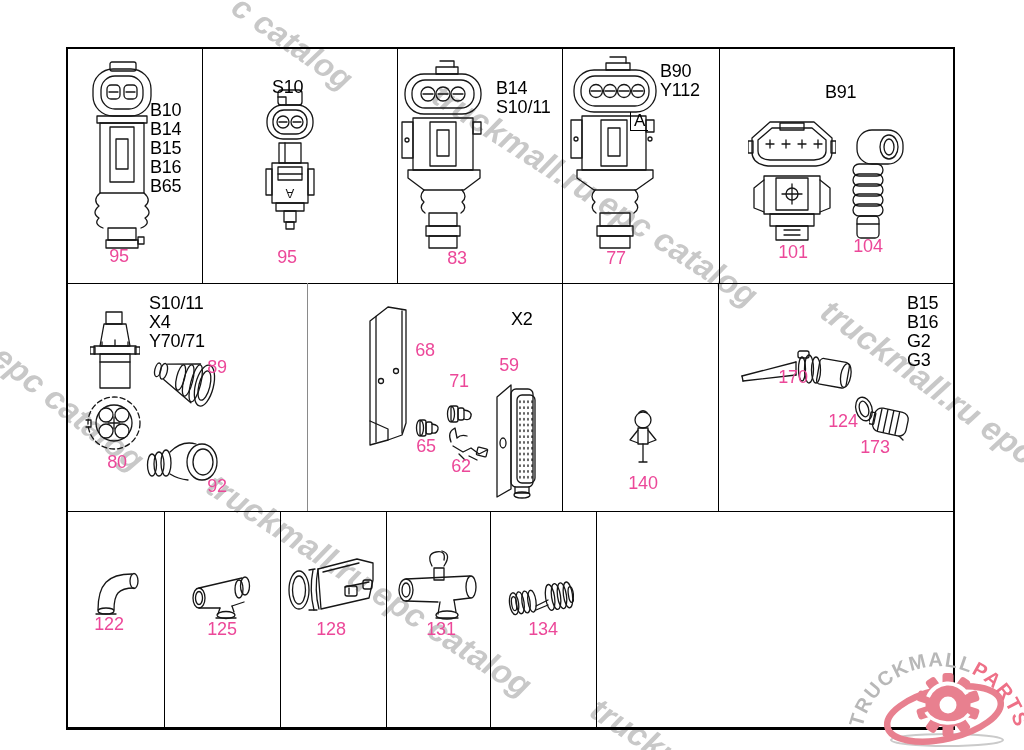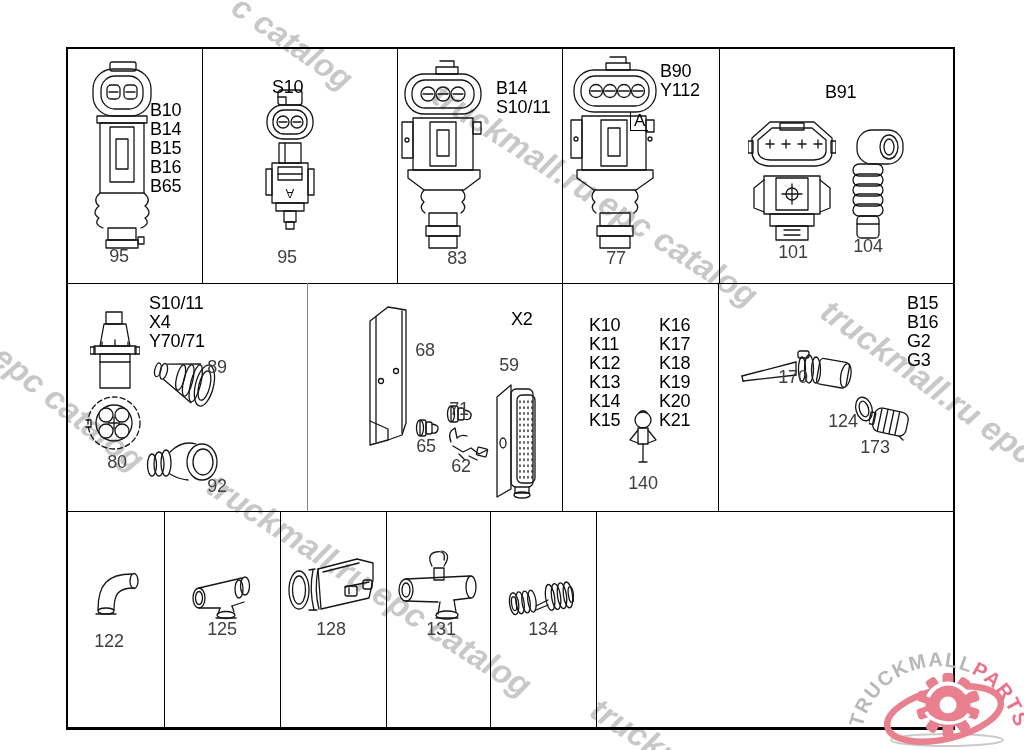--- a/index.html
+++ b/index.html
@@ -6,21 +6,21 @@
   .page {
     position:relative; width:1024px; height:750px; background:#ffffff;
     overflow:hidden; font-family:"Liberation Sans","DejaVu Sans",sans-serif;
   }
   .line { position:absolute; background:#000; z-index:3; }
   .line.soft { background:#8a8a8a; }
   .codes { position:absolute; z-index:4; }
   .codes div { font-size:18px; line-height:19px; color:#000; letter-spacing:-0.2px; white-space:pre; }
   .num {
     position:absolute; z-index:4; width:44px; text-align:center;
-    font-size:18px; line-height:19px; color:#404040; letter-spacing:-0.2px;
+    font-size:18px; line-height:19px; color:#ec4899; letter-spacing:-0.2px;
   }
   .wm {
     position:absolute; z-index:1; font-style:italic; font-weight:bold;
     color:#c8c8c8; transform-origin:0 0; white-space:nowrap;
   }
   .d { position:absolute; z-index:2; }
   .d * { stroke:#161616; stroke-width:1.3; fill:none; stroke-linecap:round; stroke-linejoin:round; }
   .amark {
     position:absolute; z-index:4; font-size:17px; color:#000;
     border-left:1.5px solid #000; border-bottom:1.5px solid #000;
@@ -266,21 +266,21 @@
     <path d="M14,13.5 L14,139"></path>
     <path d="M40,8 L40,130"></path>
     <path d="M8,118 L26,126 L26,137"></path>
     <circle cx="19" cy="78" r="2.5"></circle>
       <circle cx="34" cy="68" r="2.5"></circle>
   </svg>
   <div class="num" style="left:403px;top:341px">68</div>
   <div class="codes" style="left:511px;top:310px">
     <div>X2</div>
   </div>
-  <div class="num" style="left:437px;top:400px">71</div>
+  <div class="num" style="left:437px;top:372px">71</div>
   <svg class="d" style="left:446px;top:401px" width="30" height="26" viewBox="0 0 30 26">
     <ellipse cx="5" cy="13" rx="3.5" ry="8"></ellipse>
     <rect x="5" y="5" width="7" height="16" rx="2"></rect>
     <rect x="12" y="7" width="6" height="12" rx="2"></rect>
     <path d="M18,9 Q26,10 25,15 Q24,20 18,18"></path>
   </svg>
   <svg class="d" style="left:415px;top:414px" width="28" height="26" viewBox="0 0 28 26">
     <ellipse cx="5" cy="14" rx="3.5" ry="8"></ellipse>
     <rect x="5" y="6" width="6" height="16" rx="2"></rect>
     <rect x="11" y="8" width="6" height="12" rx="2"></rect>
@@ -301,36 +301,20 @@
     <line x1="29" y1="22" x2="29" y2="100" stroke-dasharray="1.6 4.2"></line>
     <line x1="33" y1="22" x2="33" y2="100" stroke-dasharray="1.6 4.2"></line>
     <line x1="37" y1="22" x2="37" y2="100" stroke-dasharray="1.6 4.2"></line>
     <line x1="41" y1="22" x2="41" y2="100" stroke-dasharray="1.6 4.2"></line>
     <ellipse cx="12" cy="64" rx="3" ry="5"></ellipse>
     <path d="M24,108 v6 h14 v-6"></path>
     <ellipse cx="31" cy="116" rx="8" ry="3"></ellipse>
   </svg>
   <div class="num" style="left:487px;top:356px">59</div>
 
-  <div class="codes" style="left:589px;top:316px">
-    <div>K10</div>
-    <div>K11</div>
-    <div>K12</div>
-    <div>K13</div>
-    <div>K14</div>
-    <div>K15</div>
-  </div>
-  <div class="codes" style="left:659px;top:316px">
-    <div>K16</div>
-    <div>K17</div>
-    <div>K18</div>
-    <div>K19</div>
-    <div>K20</div>
-    <div>K21</div>
-  </div>
   <svg class="d" style="left:626px;top:408px" width="34" height="62" viewBox="0 0 34 62">
     <circle cx="17" cy="12" r="8"></circle>
     <path d="M13,4.5 Q17,1 21,4.5"></path>
     <rect x="12" y="20" width="10" height="16"></rect>
     <path d="M12,22 L4,32 L12,35 M22,22 L30,32 L22,35"></path>
     <path d="M17,36 V54 M13,54 h8"></path>
   </svg>
   <div class="num" style="left:621px;top:474px">140</div>
 
   <div class="codes" style="left:907px;top:294px">
@@ -369,21 +353,21 @@
   </svg>
   <div class="num" style="left:853px;top:438px">173</div>
 
   <svg class="d" style="left:92px;top:566px" width="52" height="50" viewBox="0 0 52 50">
     <path d="M6,44 C6,18 16,8 40,8"></path>
     <path d="M22,44 C22,28 26,22 42,22"></path>
     <ellipse cx="42" cy="15" rx="4" ry="7.5"></ellipse>
     <ellipse cx="14" cy="45" rx="8" ry="3"></ellipse>
     <path d="M4,48 h20"></path>
   </svg>
-  <div class="num" style="left:87px;top:632px">122</div>
+  <div class="num" style="left:87px;top:615px">122</div>
 
   <svg class="d" style="left:190px;top:572px" width="68" height="48" viewBox="0 0 68 48">
     <ellipse cx="9" cy="26" rx="6" ry="10"></ellipse>
     <ellipse cx="9" cy="26" rx="3.5" ry="6.5"></ellipse>
     <path d="M9,16 L52,6 M9,36 L30,36 M42,34 L54,30"></path>
     <ellipse cx="55" cy="14" rx="4.5" ry="9"></ellipse>
     <ellipse cx="49" cy="17" rx="4" ry="9"></ellipse>
     <path d="M30,36 L28,42 M42,34 L44,40"></path>
     <ellipse cx="36" cy="43" rx="9" ry="3.5"></ellipse>
     <path d="M26,46 h20"></path>

